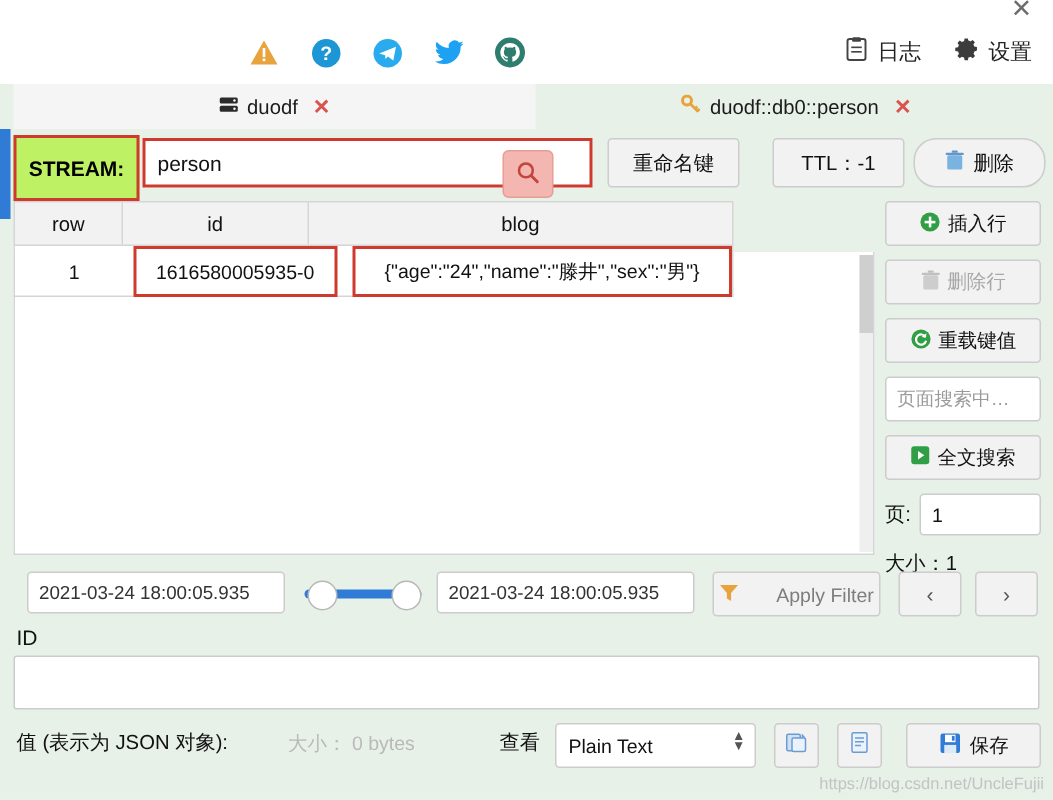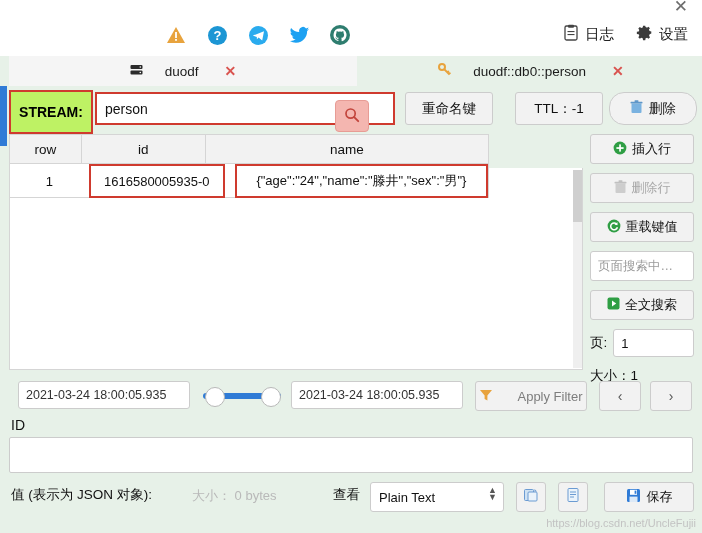--- a/index.html
+++ b/index.html
@@ -40,21 +40,21 @@
     display: flex; align-items: center; gap: 22px;
   }
   .tool-right .item { display: flex; align-items: center; gap: 6px; font-size: 14.5px; color: #222; }
   
   .tabs {
     position: absolute; top: 56px; left: 0; width: 702px; height: 30px;
     background: #e7f1e8;
   }
   .tab {
     position: absolute; top: 0; height: 30px;
-    display: flex; align-items: center; justify-content: center; gap: 22px;
+    display: flex; align-items: center; justify-content: center; gap: 6px;
     font-size: 13.5px; color: #1b1b1b;
   }
   .tab.active { background: #f5f5f5; }
   .tab1 { left: 9px; width: 348px; }
   .tab2 { left: 360px; width: 342px; }
   .tabx { color: #d9534f; font-size: 14px; font-weight: bold; margin-left: 4px; }
   
   .streamrow {
     position: absolute; top: 90px; left: 9px; width: 684px; height: 42px;
   }
@@ -359,21 +359,21 @@
       </span>
       <span>删除</span>
     </div>
   </div>
 
   <div class="table-blank"></div>
   <div class="table-wrap">
     <div class="thead">
       <div class="th th-row">row</div>
       <div class="th th-id">id</div>
-      <div class="th th-value">name</div>
+      <div class="th th-value">blog</div>
     </div>
     <div class="tbody">
       <div class="td td-row">1</div>
       <div class="td td-id">1616580005935-0</div>
       <div class="td td-value">{"age":"24","name":"滕井","sex":"男"}</div>
     </div>
   </div>
   <div class="vscroll">
     <div class="thumb"></div>
   </div>

